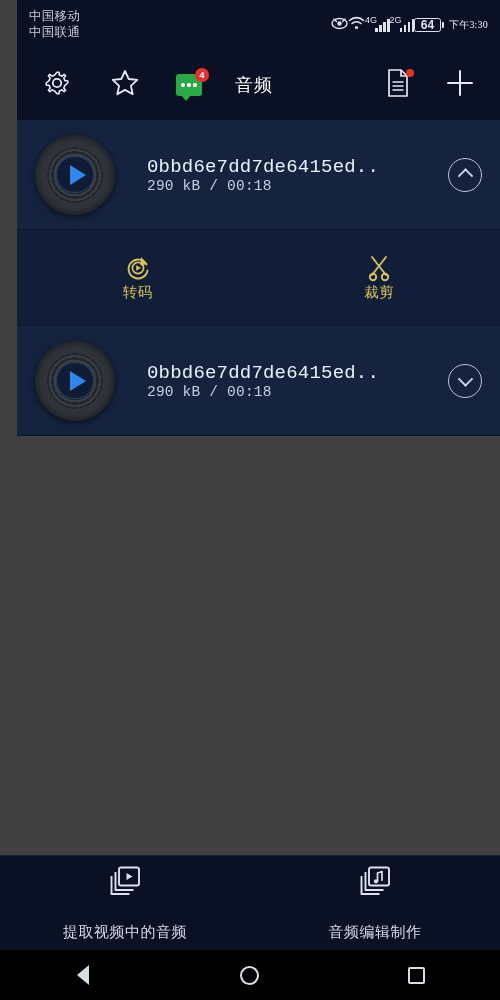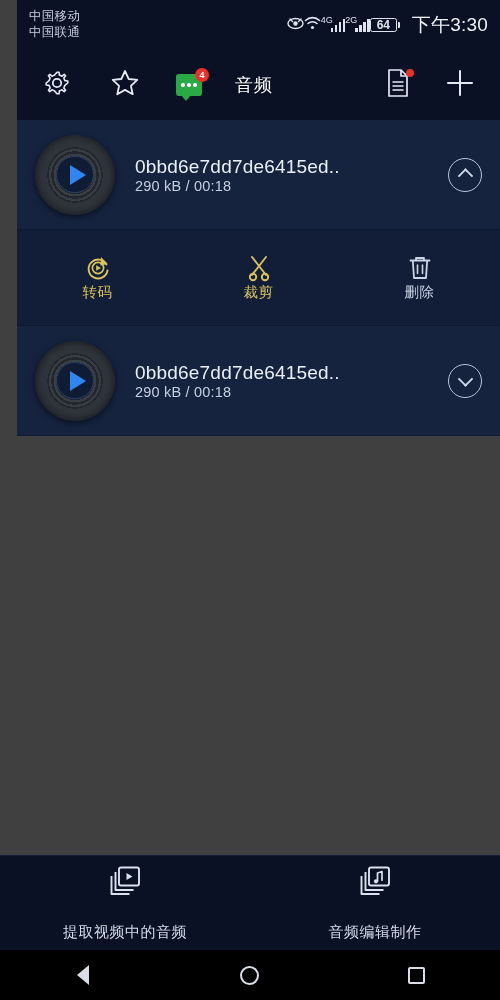--- a/index.html
+++ b/index.html
@@ -69,21 +69,21 @@
     padding: 0 2px;
   }
   .battery .body span {
     color: #dfe4ef; font-size: 12px; font-weight: bold;
     line-height: 1;
   }
   .battery .tip {
     width: 2px; height: 6px; background: #dfe4ef; border-radius: 0 1px 1px 0;
   }
   .clock {
-    color: #eef1f7; font-size: 19px; margin-left: 12px; letter-spacing: .2px;
+    color: #eef1f7; font-size: 10px; margin-left: 5px; letter-spacing: .2px; font-family: Liberation Serif, serif;
   }
 
   
   .toolbar {
     height: 70px;
     background: #0a1124;
     display: flex;
     align-items: center;
     padding: 0 18px;
     position: relative;
@@ -173,25 +173,26 @@
   }
   .play-tri {
     position: relative;
     width: 0; height: 0;
     border-left: 16px solid #2f86f0;
     border-top: 10px solid transparent;
     border-bottom: 10px solid transparent;
     margin-left: 6px;
   }
   .row-text {
-    margin-left: 20px;
+    margin-left: 32px;
     flex: 1;
     min-width: 0;
     display: flex; flex-direction: column;
     justify-content: center;
+    font-family: Liberation Mono, monospace;
   }
   .row-title {
     color: #eaf0fb;
     font-size: 19px;
     letter-spacing: .2px;
     white-space: nowrap;
     overflow: hidden;
   }
   .row-meta {
     color: #c6cedf;
@@ -434,31 +435,20 @@
       <div class="act gold">
         <span class="ico">
           <svg width="28" height="28" viewBox="0 0 28 28">
               <path d="M7 3 L21 21 M21 3 L7 21" stroke="#d9c25c" stroke-width="1.9" stroke-linecap="round" fill="none"></path>
               <circle cx="8" cy="23" r="3.2" fill="none" stroke="#d9c25c" stroke-width="1.9"></circle>
               <circle cx="20" cy="23" r="3.2" fill="none" stroke="#d9c25c" stroke-width="1.9"></circle>
             </svg>
         </span>
         <span class="lbl">裁剪</span>
       </div>
-      <div class="act plain">
-        <span class="ico">
-          <svg width="28" height="28" viewBox="0 0 28 28">
-              <path d="M4.5 6.5 H23.5" stroke="#cbd4e4" stroke-width="1.8" stroke-linecap="round"></path>
-              <path d="M10 6.5 V4 H18 V6.5" fill="none" stroke="#cbd4e4" stroke-width="1.8" stroke-linejoin="round"></path>
-              <path d="M6.8 6.5 L8 24 H20 L21.2 6.5" fill="none" stroke="#cbd4e4" stroke-width="1.8" stroke-linejoin="round"></path>
-              <path d="M11.5 11 V19.5 M16.5 11 V19.5" stroke="#cbd4e4" stroke-width="1.6" stroke-linecap="round"></path>
-            </svg>
-        </span>
-        <span class="lbl">删除</span>
-      </div>
     </div>
 
     <div class="row">
       <div class="vinyl">
         <span class="play-tri"></span>
       </div>
       <div class="row-text">
         <div class="row-title">0bbd6e7dd7de6415ed..</div>
         <div class="row-meta">290 kB / 00:18</div>
       </div>

